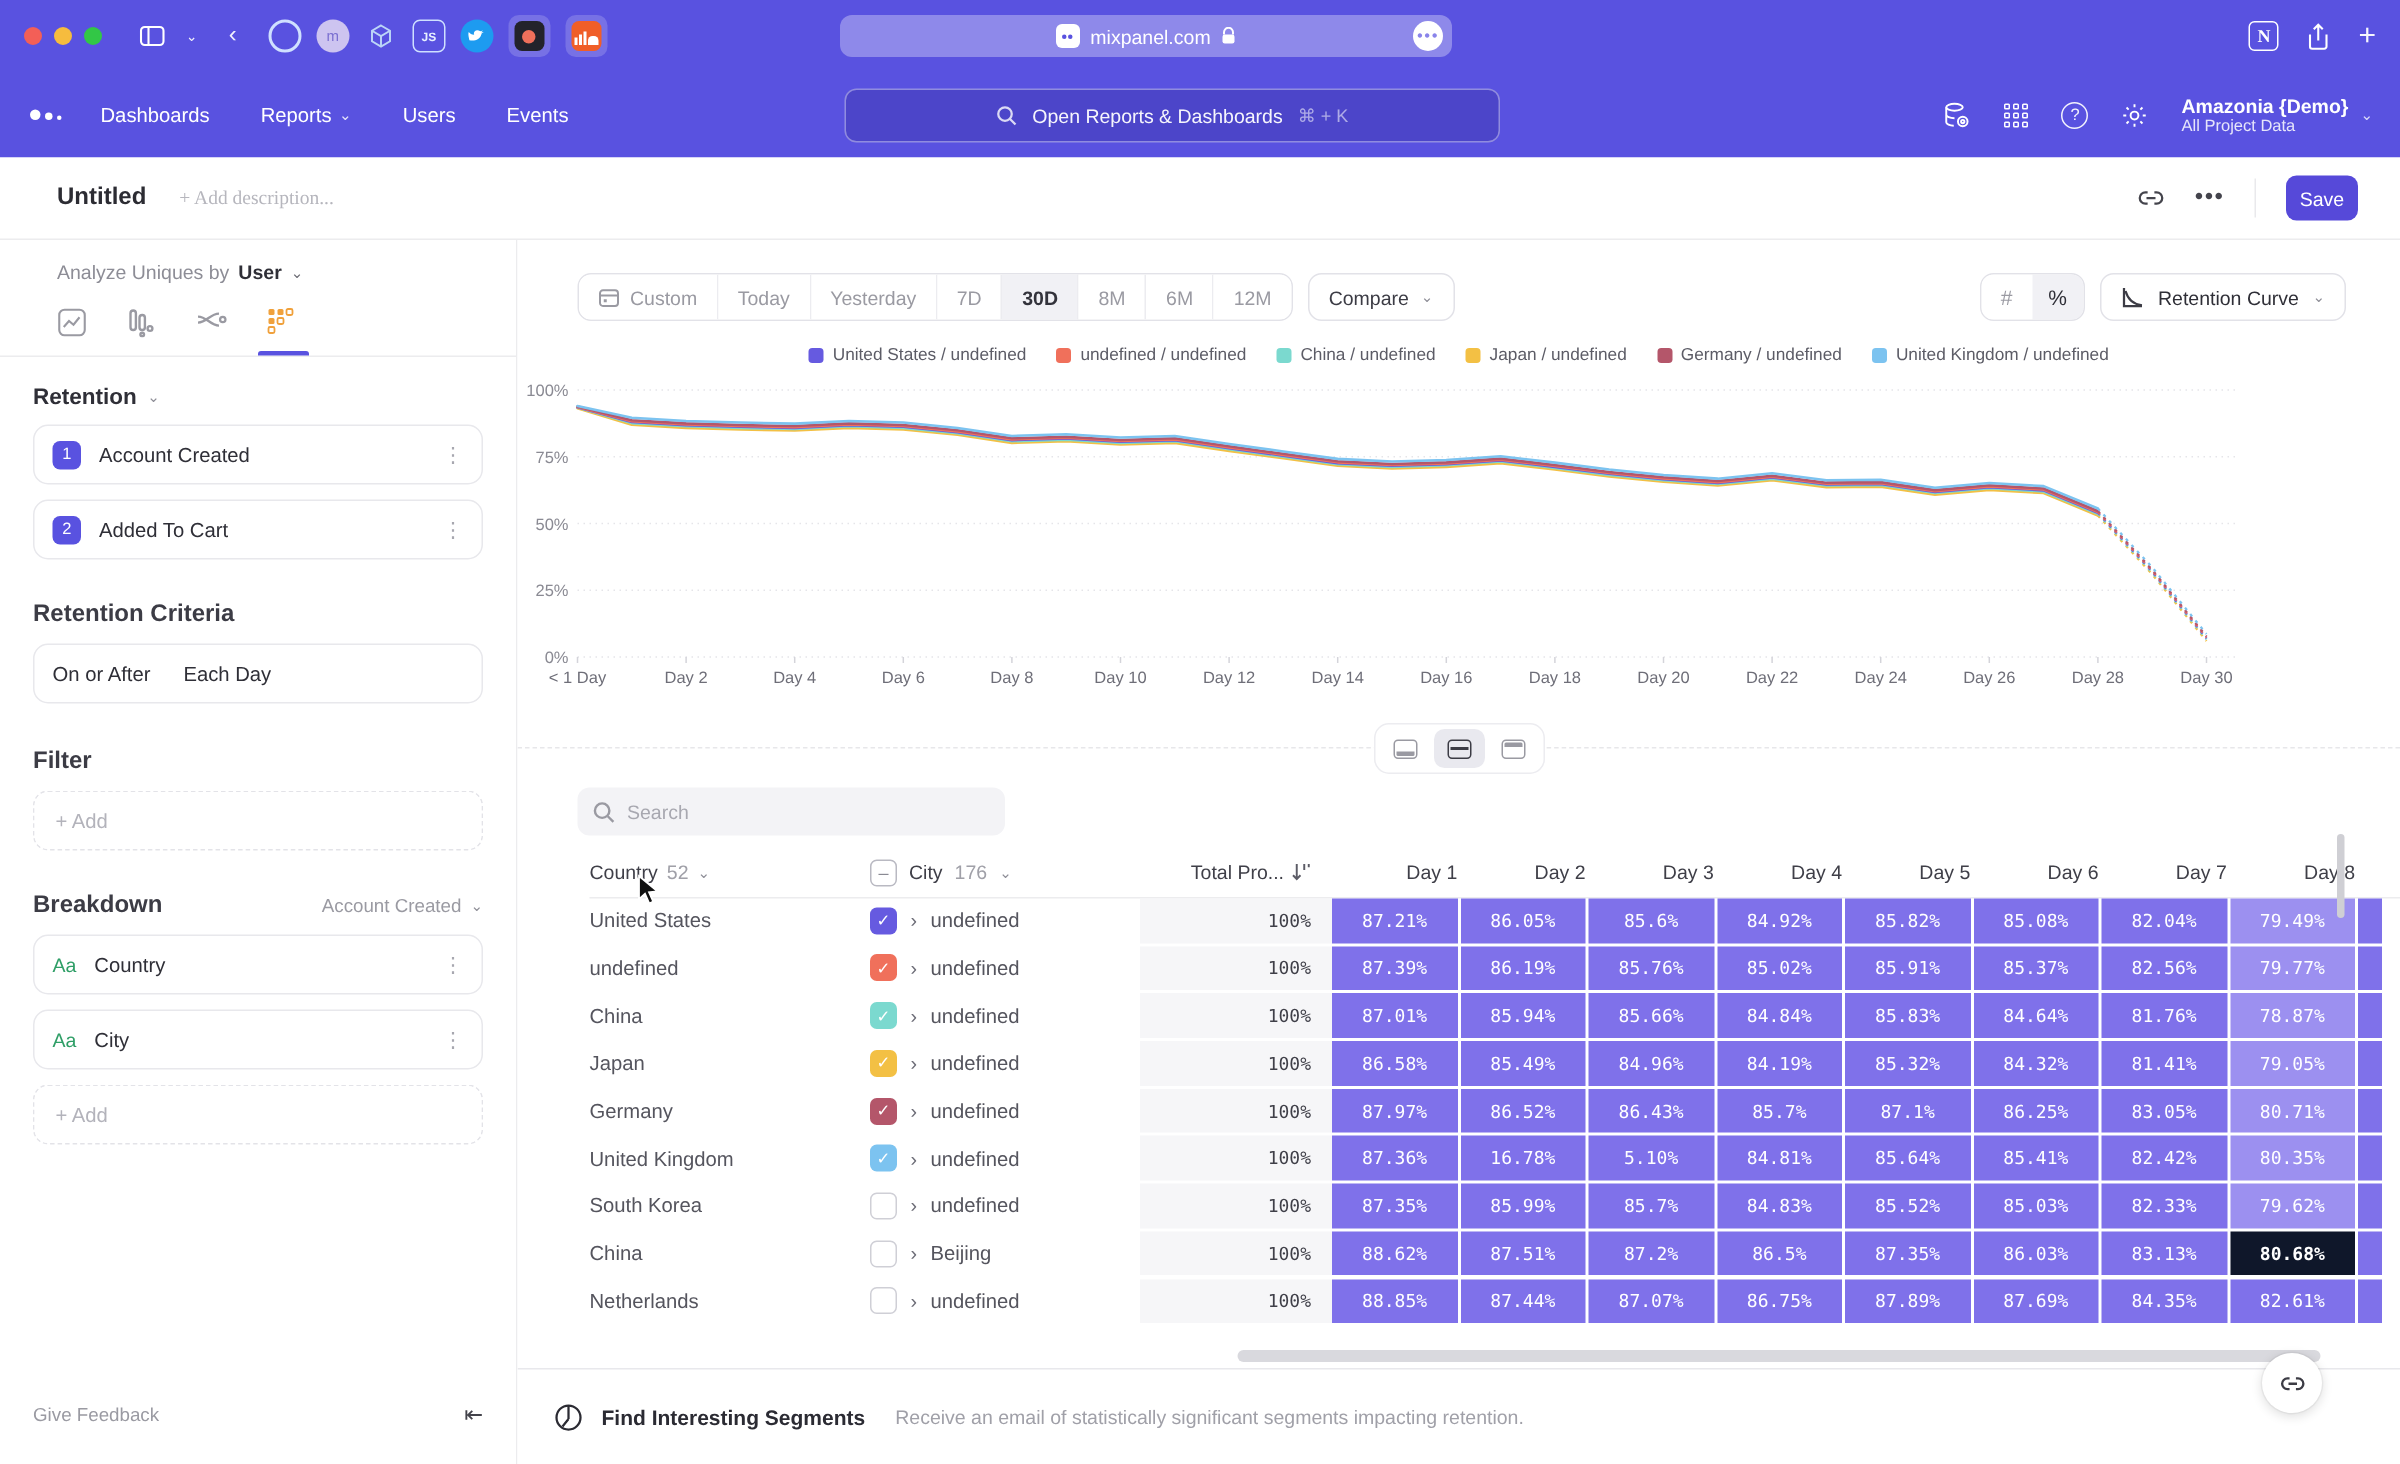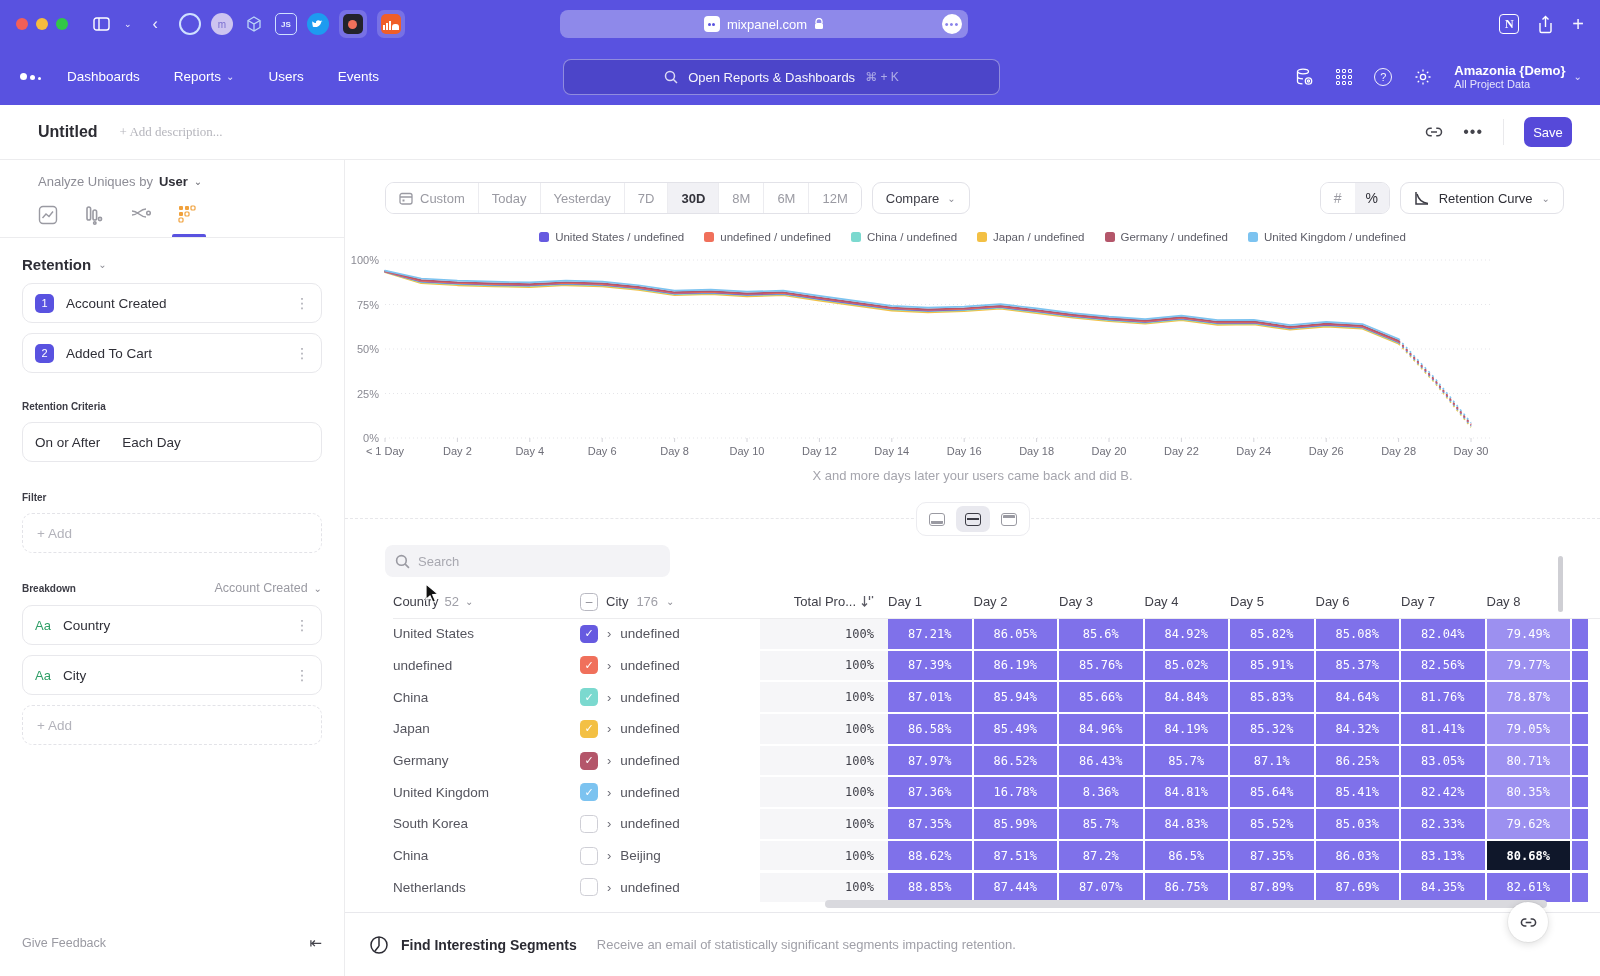--- a/index.html
+++ b/index.html
@@ -79,21 +79,21 @@
   .sec-title .chev { color:#8d8d96; font-size:10px; font-weight:normal; }
   .card { height:40px; border:1px solid #e8e8ec; border-radius:10px; display:flex; align-items:center;
     padding:0 12px; margin-top:10px; background:#fff; }
   .card .kebab { margin-left:auto; color:#a7a7af; font-size:14px; letter-spacing:0; }
   .step-num { width:19px; height:19px; background:#5952e0; color:#fff; border-radius:5px; font-size:11px;
     display:flex; align-items:center; justify-content:center; margin-right:12px; }
   .card .lbl { font-size:13.5px; color:#2f2f37; }
   .aa-badge { color:#2e9e66; font-size:13px; margin-right:12px; }
   .dashed-add { height:40px; border:1.5px dashed #e3e3e8; border-radius:10px; display:flex; align-items:center;
     padding:0 14px; margin-top:10px; color:#b3b3bb; font-size:13.5px; }
-  .side-label { font-size:10px; color:#3c3c45; font-weight:bold; }
+  .side-label { font-size:16px; color:#3c3c45; font-weight:bold; }
   .bd-head { display:flex; align-items:center; justify-content:space-between; }
   .bd-scope { font-size:12.5px; color:#9a9aa2; display:flex; gap:6px; align-items:center; }
   .feedback-row { position:absolute; left:22px; right:22px; bottom:24px; display:flex; align-items:center;
     justify-content:space-between; color:#9a9aa2; font-size:12.5px; }
   .collapse-ic { color:#43434b; font-size:15px; }
 
   
   .main { position:absolute; left:345px; top:160px; width:1255px; height:816px; overflow:hidden; background:#fff; }
   .controls-row { display:flex; align-items:center; margin:22px 36px 0 40px; }
   .seg { display:flex; border:1px solid #e2e2e8; border-radius:9px; overflow:hidden; height:32px; background:#fff; }
@@ -135,21 +135,21 @@
     font-family:inherit; width:220px; }
   .search-box input::placeholder { color:#a8a8b0; }
 
   
   .table { margin:8px 0 0 48px; }
   .t-head { display:flex; align-items:center; height:34px; border-bottom:1px solid #ececee; font-size:13px; color:#3f3f48; }
   .col-country { width:187px; display:flex; align-items:center; gap:6px; }
   .col-city { width:180px; display:flex; align-items:center; gap:8px; }
   .col-total { width:128px; display:flex; align-items:center; justify-content:flex-end; gap:5px; padding-right:14px; }
   .count { color:#a0a0a8; }
-  .day-h { width:83.5px; margin-right:2px; text-align:left; flex:none; }
+  .day-h { width:83.5px; margin-right:2px; text-align:right; flex:none; }
   .t-body .t-row { display:flex; align-items:center; height:29.6px; margin-bottom:2.1px; }
   .cell-name { width:187px; font-size:13.5px; color:#55555e; }
   .cell-city { width:180px; display:flex; align-items:center; gap:9px; font-size:13.5px; color:#55555e; }
   .cb { width:18px; height:18px; border-radius:4.5px; display:flex; align-items:center; justify-content:center;
     color:#fff; font-size:11px; flex:none; }
   .cb.off { background:#fff; border:1.5px solid #cfcfd6; }
   .cb.ind { background:#fff; border:1.5px solid #b9b9c2; color:#8a8a93; font-size:12px; }
   .row-chev { color:#6d6d77; font-size:13px; }
   .cell-total { width:128px; height:100%; background:#f6f6f8; display:flex; align-items:center;
     justify-content:flex-end; padding-right:14px; font-family:"DejaVu Sans Mono", monospace; font-size:12px; color:#3f3f48; }
@@ -548,21 +548,20 @@
           <polyline points="1053.6000000000001,89.88 1089.8000000000002,129.04 1126,173.54" fill="none" stroke="#665ae0" stroke-width="1.5" stroke-dasharray="2 3.5" stroke-linejoin="round"></polyline>
           <polyline points="40,19.391999999999996 76.2,28.825999999999993 112.4,30.962000000000018 148.60000000000002,32.03 184.8,32.74200000000002 221,30.962000000000018 257.20000000000005,32.03 293.40000000000003,35.59 329.6,40.93000000000001 365.8,39.861999999999995 402,41.99799999999999 438.20000000000005,40.93000000000001 474.40000000000003,46.27000000000001 510.6,51.25399999999999 546.8000000000001,56.238 583,58.01799999999999 619.2,56.94999999999999 655.4000000000001,54.458 691.6,58.730000000000004 727.8000000000001,63.35799999999999 764,66.91799999999999 800.2,69.41 836.4000000000001,65.85 872.6,70.478 908.8000000000001,70.12200000000001 945.0000000000001,75.46199999999999 981.2,72.258 1017.4000000000001,74.39399999999999 1053.6000000000001,89.346" fill="none" stroke="#f0705b" stroke-width="1.7" stroke-linejoin="round" stroke-linecap="round"></polyline>
           <polyline points="1053.6000000000001,89.346 1089.8000000000002,128.506 1126,173.006" fill="none" stroke="#f0705b" stroke-width="1.5" stroke-dasharray="2 3.5" stroke-linejoin="round"></polyline>
           <polyline points="40,19.036 76.2,28.114000000000004 112.4,30.25 148.60000000000002,31.317999999999984 184.8,32.03 221,30.25 257.20000000000005,31.317999999999984 293.40000000000003,34.877999999999986 329.6,40.21799999999999 365.8,39.150000000000006 402,41.286 438.20000000000005,40.21799999999999 474.40000000000003,45.55799999999999 510.6,50.542 546.8000000000001,55.52600000000001 583,57.30600000000001 619.2,56.238 655.4000000000001,53.74600000000001 691.6,58.01799999999999 727.8000000000001,62.646 764,66.206 800.2,68.698 836.4000000000001,65.13799999999999 872.6,69.766 908.8000000000001,69.41 945.0000000000001,74.75 981.2,71.546 1017.4000000000001,73.682 1053.6000000000001,88.634" fill="none" stroke="#b4566a" stroke-width="1.7" stroke-linejoin="round" stroke-linecap="round"></polyline>
           <polyline points="1053.6000000000001,88.634 1089.8000000000002,127.794 1126,172.294" fill="none" stroke="#b4566a" stroke-width="1.5" stroke-dasharray="2 3.5" stroke-linejoin="round"></polyline>
           <polyline points="40,18.680000000000007 76.2,26.512 112.4,28.647999999999996 148.60000000000002,29.716000000000008 184.8,30.427999999999997 221,28.647999999999996 257.20000000000005,29.716000000000008 293.40000000000003,33.27600000000001 329.6,38.616000000000014 365.8,37.548 402,39.684 438.20000000000005,38.616000000000014 474.40000000000003,43.95599999999999 510.6,48.94 546.8000000000001,53.92400000000001 583,55.70399999999998 619.2,54.635999999999996 655.4000000000001,52.144000000000005 691.6,56.416 727.8000000000001,61.044 764,64.604 800.2,67.096 836.4000000000001,63.536 872.6,68.16399999999999 908.8000000000001,67.80799999999999 945.0000000000001,73.148 981.2,69.94399999999999 1017.4000000000001,72.08 1053.6000000000001,87.032" fill="none" stroke="#7cc3f0" stroke-width="1.7" stroke-linejoin="round" stroke-linecap="round"></polyline>
           <polyline points="1053.6000000000001,87.032 1089.8000000000002,126.192 1126,170.692" fill="none" stroke="#7cc3f0" stroke-width="1.5" stroke-dasharray="2 3.5" stroke-linejoin="round"></polyline>
         </svg>
     </div>
 
-    <div class="caption">X and more days later your users came back and did B.</div>
 
     <div class="toggle-band">
       <div class="view-toggle">
         <span class="vt-btn">
             <span class="vt-glyph">
               <i style="bottom:1px;height:3px;border-radius:0 0 1px 1px"></i>
             </span>
           </span>
         <span class="vt-btn active">
             <span class="vt-glyph">
@@ -710,21 +709,21 @@
           <div class="t-row">
             <span class="cell-name">United Kingdom</span>
             <span class="cell-city">
               <span class="cb" style="background: rgb(124, 195, 240);">✓</span>
               <span class="row-chev">›</span>
               <span>undefined</span>
             </span>
             <span class="cell-total">100%</span>
             <span class="cell-day" style="background: rgb(127, 113, 234);">87.36%</span>
             <span class="cell-day" style="background: rgb(127, 113, 234);">16.78%</span>
-            <span class="cell-day" style="background: rgb(127, 113, 234);">8.36%</span>
+            <span class="cell-day" style="background: rgb(127, 113, 234);">5.10%</span>
             <span class="cell-day" style="background: rgb(127, 113, 234);">84.81%</span>
             <span class="cell-day" style="background: rgb(127, 113, 234);">85.64%</span>
             <span class="cell-day" style="background: rgb(127, 113, 234);">85.41%</span>
             <span class="cell-day" style="background: rgb(127, 113, 234);">82.42%</span>
             <span class="cell-day" style="background: rgb(156, 144, 240);">80.35%</span>
             <span class="sliver" style="background: rgb(127, 113, 234);"></span>
           </div>
           <div class="t-row">
             <span class="cell-name">South Korea</span>
             <span class="cell-city">

